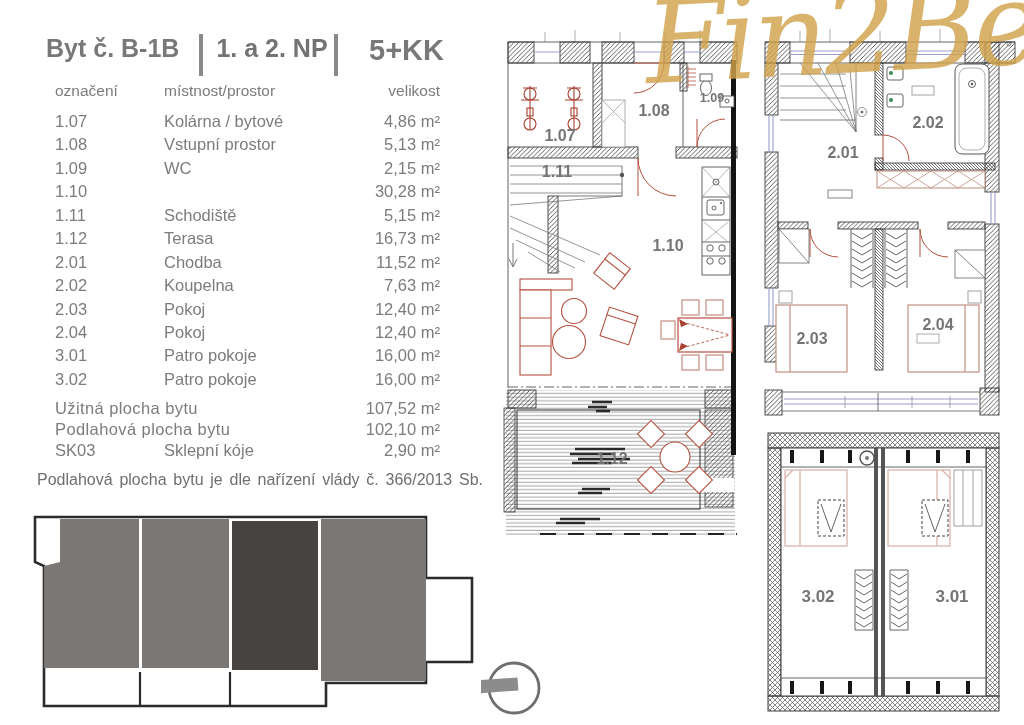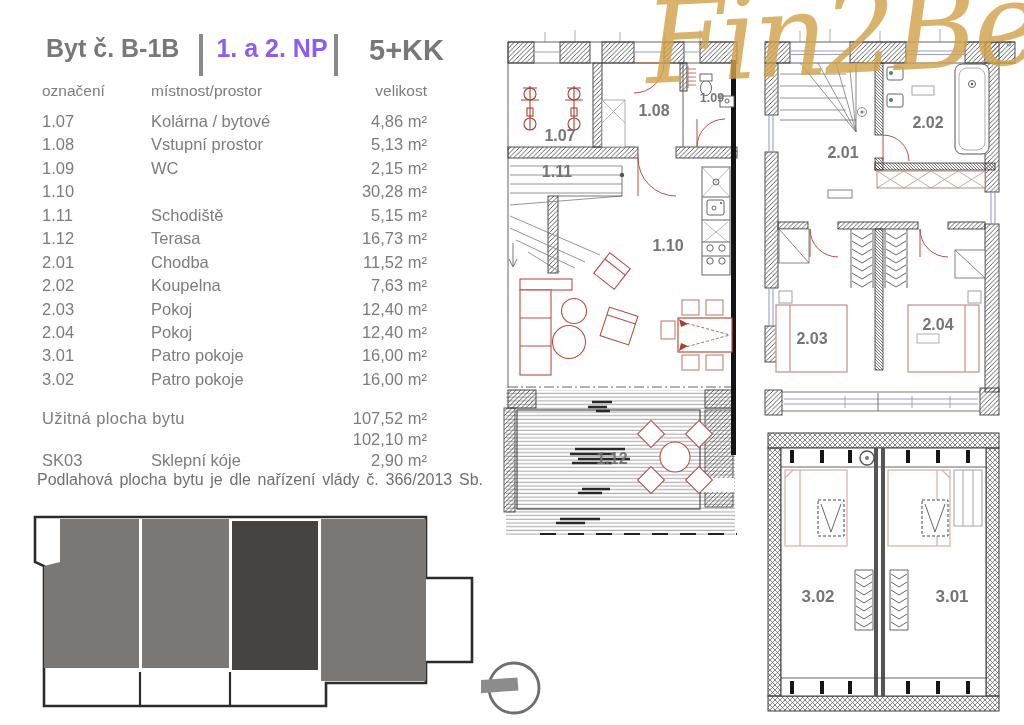--- a/index.html
+++ b/index.html
@@ -3,32 +3,32 @@
 <meta charset="utf-8">
 <style>
   html,body{margin:0;padding:0;background:#fff;}
   .page{position:relative;width:1024px;height:725px;background:#fff;overflow:hidden;
         font-family:"Liberation Sans",sans-serif;color:#7a7a7a;}
   
   .hdr{position:absolute;left:16px;top:34px;width:480px;height:44px;}
   .hdr .apt{position:absolute;left:30px;top:0;font-size:25px;font-weight:bold;color:#787878;}
   .hdr .bar{position:absolute;top:0;width:3.5px;height:42px;background:#8a8a8a;}
   .hdr .b1{left:183px;} .hdr .b2{left:318px;}
-  .hdr .flr{position:absolute;left:200px;top:0;width:112px;text-align:center;font-size:25px;font-weight:bold;color:#8b5cf6;}
+  .hdr .flr{position:absolute;left:200px;top:0;width:112px;text-align:center;font-size:25px;font-weight:bold;color:#737373;}
   .hdr .disp{position:absolute;left:353px;top:0;font-size:29px;font-weight:bold;color:#787878;}
   
-  .tablewrap{position:absolute;left:0;top:82px;width:427px;font-size:16.5px;color:#7c7c7c;}
+  .tablewrap{position:absolute;left:13px;top:82px;width:427px;font-size:16.5px;color:#7c7c7c;}
   .thead{position:relative;height:30px;font-size:15.5px;}
   .row{position:relative;height:23.45px;}
   .trow{position:relative;height:20.9px;}
   .cid{position:absolute;left:42px;top:0;}
   .croom{position:absolute;left:151px;top:0;text-align:right;}
   .csize{position:absolute;right:0;top:0;}
   .clabel{position:absolute;left:42px;top:0;letter-spacing:.4px;}
-  .totals{margin-top:16px;}
+  .totals{margin-top:6px;}
   
   .disc{position:absolute;left:37px;top:468px;width:446px;font-size:16px;color:#6f6f6f;line-height:24px;}
   .disc div{text-align:justify;text-align-last:justify;}
   
   .wm{position:absolute;left:645px;top:-34px;z-index:5;font-family:"DejaVu Serif",serif;
       font-style:italic;font-size:115px;color:#d1a34c;opacity:.82;transform:rotate(-3deg);
       letter-spacing:-4px;pointer-events:none;white-space:nowrap;}
   svg{position:absolute;}
   svg text{font-family:"Liberation Sans",sans-serif;font-weight:bold;fill:#757575;}
 </style>
@@ -109,20 +109,21 @@
         <span class="cid">3.02</span>
         <span class="croom">Patro pokoje</span>
         <span class="csize">16,00 m²</span>
       </div>
     <div class="totals">
       <div class="trow">
           <span class="clabel">Užitná plocha bytu</span>
           <span class="csize">107,52 m²</span>
         </div>
       <div class="trow">
+          <span class="clabel">Podlahová plocha bytu</span>
           <span class="csize">102,10 m²</span>
         </div>
       <div class="trow">
           <span class="cid">SK03</span>
           <span class="croom">Sklepní kóje</span>
           <span class="csize">2,90 m²</span>
         </div>
     </div>
   </div>
 

